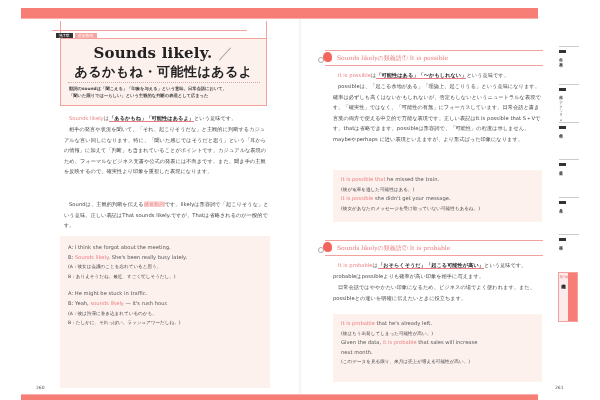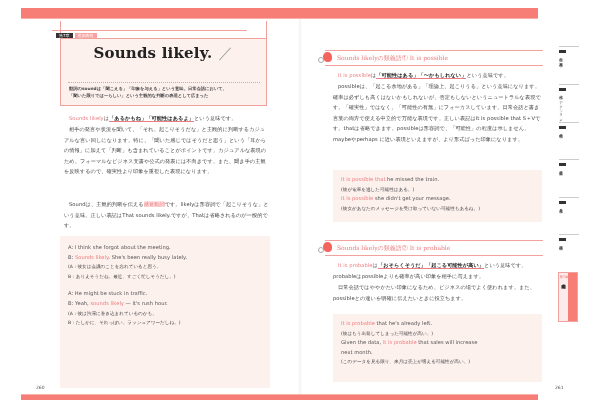--- a/index.html
+++ b/index.html
@@ -73,20 +73,21 @@
   <div class="title-frame"></div>
   <div class="title-box"></div>
   <div class="title-rule"></div>
   <div class="chap-tags">
     <span class="chap-tag-dark">第7章</span>
     <span class="chap-tag-pink">推測表現</span>
   </div>
   <div class="title-en">
     <span>Sounds likely.</span><span class="title-slash">／</span>
   </div>
+  <div class="title-ja">あるかもね・可能性はあるよ</div>
   <div class="title-divider"></div>
   <div class="title-sub">
     <div>動詞のsoundは「聞こえる」「印象を与える」という意味。日常会話において、</div>
     <div>「聞いた限りでは一らしい」という主観的な判断の表現として広まった</div>
   </div>
 
   <div class="para" style="left:64px; top:105px; width:205px;">
     <span style="display:inline-block; width:5px;"></span><span class="hl">Sounds likely</span><span>は</span><span class="bold ul">「あるかもね」「可能性はあるよ」</span><span>という意味です。</span>
   </div>
   <div class="para" style="left:64px; top:116px; width:205px; text-indent:5px;">相手の発言や状況を聞いて、「それ、起こりそうだな」と主観的に判断するカジュアルな言い回しになります。特に、「聞いた感じではそうだと思う」という「耳からの情報」に加えて「判断」も含まれていることがポイントです。カジュアルな表現のため、フォーマルなビジネス文書や公式の発表には不向きです。また、聞き手の主観を反映するので、確実性より印象を重視した表現になります。</div>

